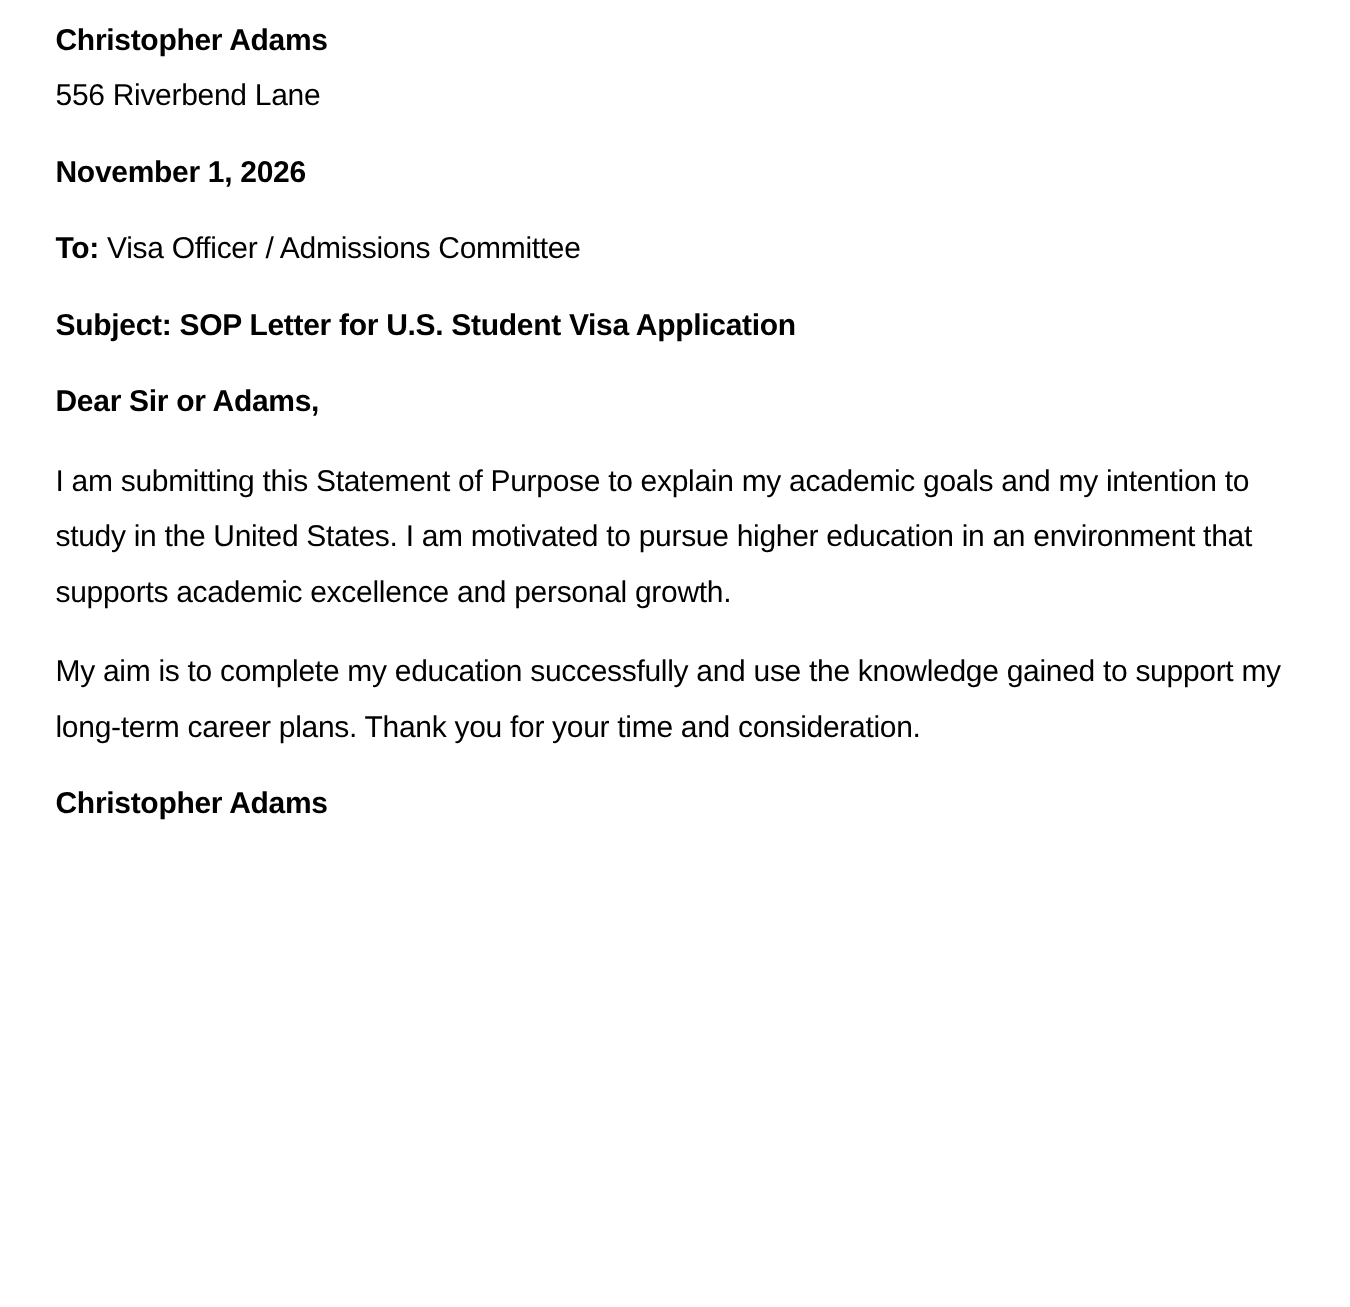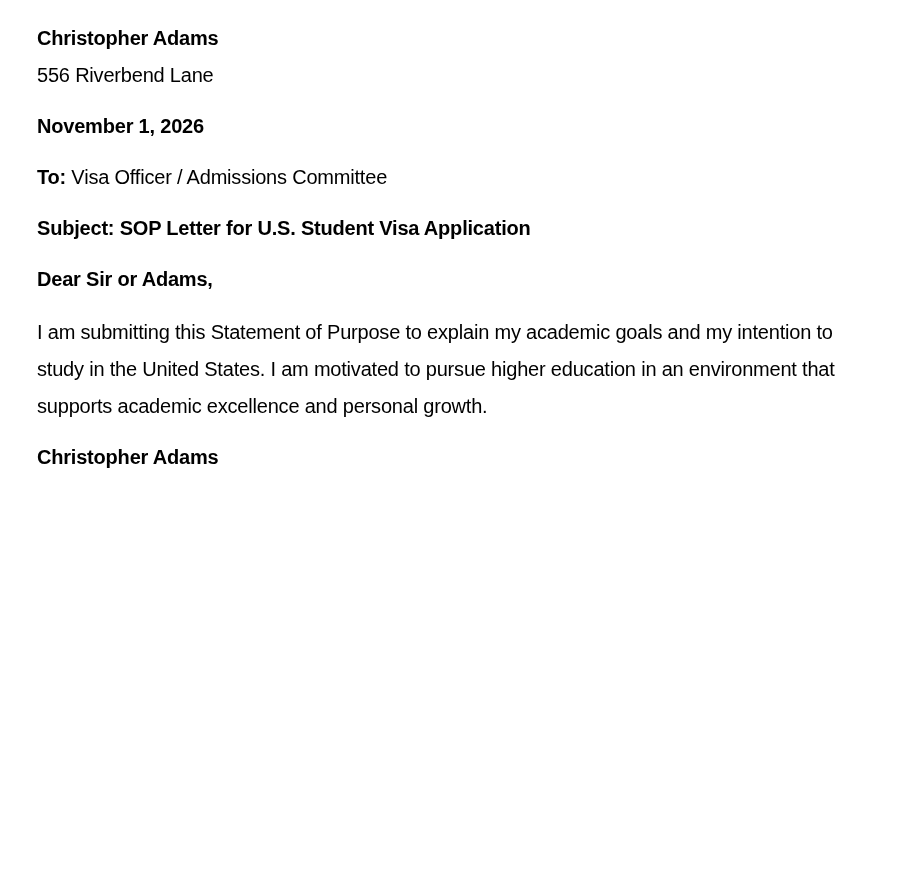--- a/index.html
+++ b/index.html
@@ -11,21 +11,21 @@
     width: 900px;
     height: 871px;
     font-family: "Liberation Sans", "DejaVu Sans", sans-serif;
     color: #000000;
     overflow: hidden;
   }
   .letter {
     box-sizing: border-box;
     width: 900px;
     height: 846px;
-    padding: 20px 40px 20px 37px;
+    padding: 9px 40px 20px 37px;
     background: #ffffff;
   }
   .block {
     font-size: 20px;
     line-height: 37px;
     margin: 0 0 14px 0;
     letter-spacing: -0.2px;
   }
   .bold {
     font-weight: 700;
@@ -49,18 +49,19 @@
 
   <div class="block"><span class="bold">To:</span><span> Visa Officer / Admissions Committee</span></div>
 
   <div class="block bold">Subject: SOP Letter for U.S. Student Visa Application</div>
 
   <div class="block bold">Dear Sir or Adams,</div>
 
   <div class="block para">I am submitting this Statement of Purpose to explain my academic goals and my intention to study in the United States. I am motivated to pursue higher education in an environment that supports academic excellence and personal growth.</div>
 
 
+  <div class="block para">My aim is to complete my education successfully and use the knowledge gained to support my long-term career plans. Thank you for your time and consideration.</div>
 
   <div class="block">
     <div class="bold">Christopher Adams</div>
   </div>
 
 </div>
 
 </body></html>

